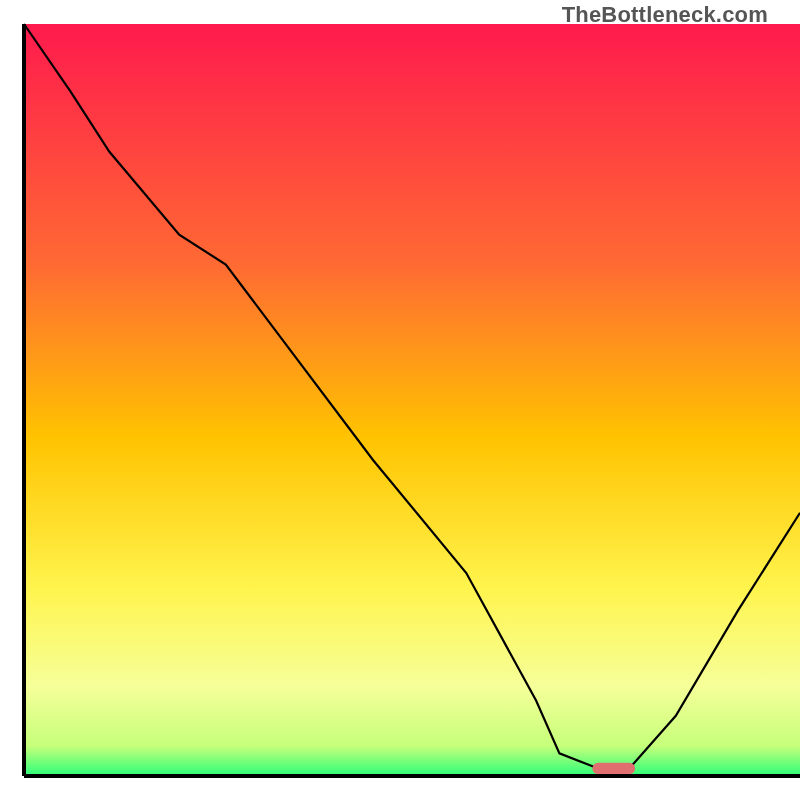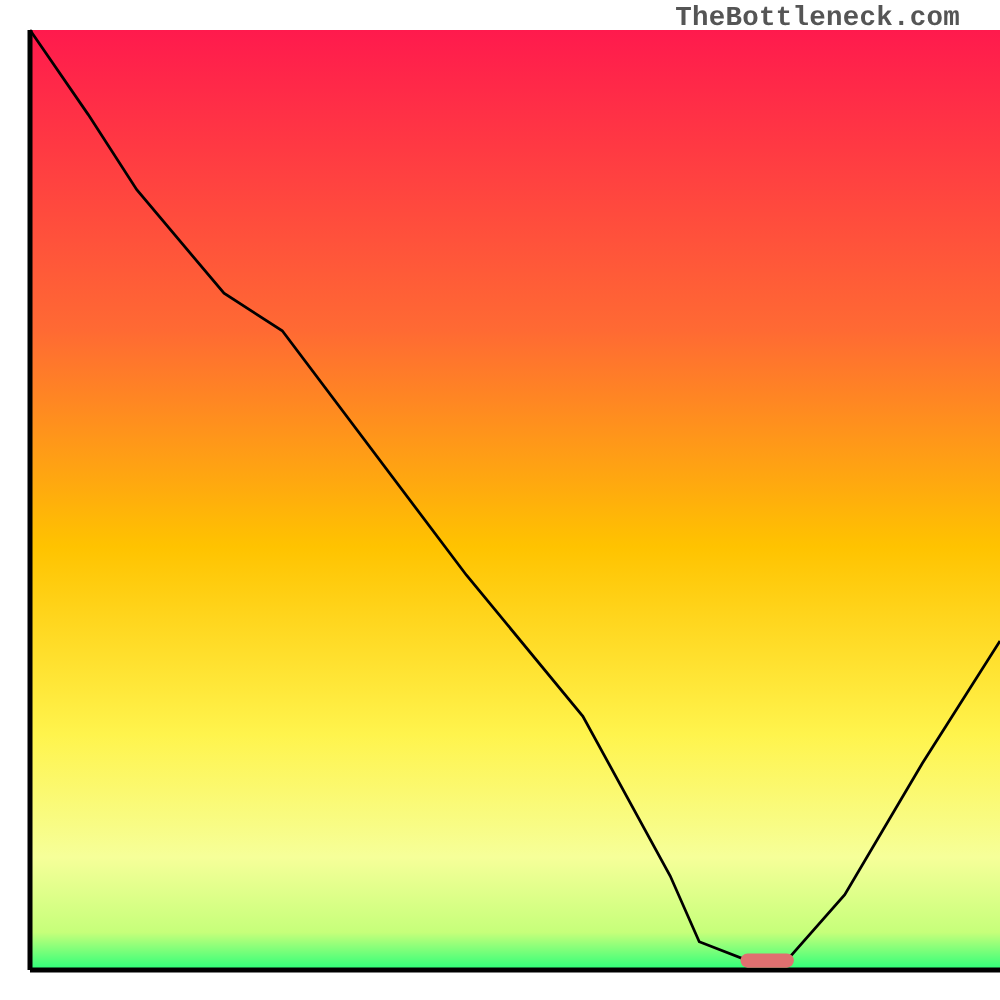--- a/index.html
+++ b/index.html
@@ -5,21 +5,20 @@
   body {
     margin: 0;
     padding: 0;
     background: #fff;
     font-family: Arial, Helvetica, sans-serif;
   }
   .chart-wrap {
     width: 780px;
     height: 800px;
     position: relative;
-    font-family: Liberation Mono, monospace;
   }
   .watermark {
     position: absolute;
     top: 2px;
     right: 12px;
     font-size: 22px;
     font-weight: bold;
     color: #555;
     letter-spacing: 0.2px;
     z-index: 5;

